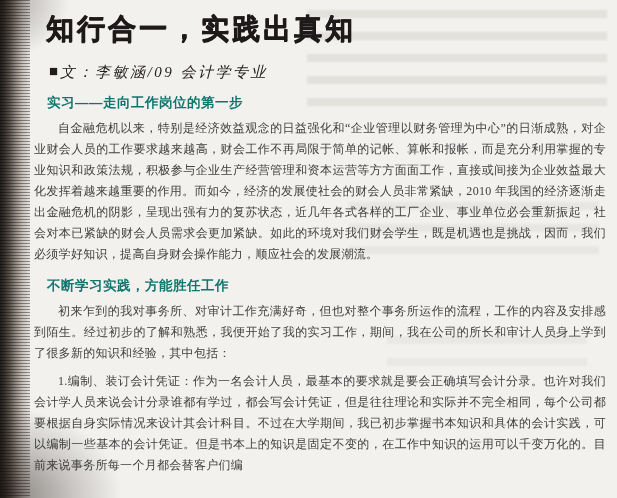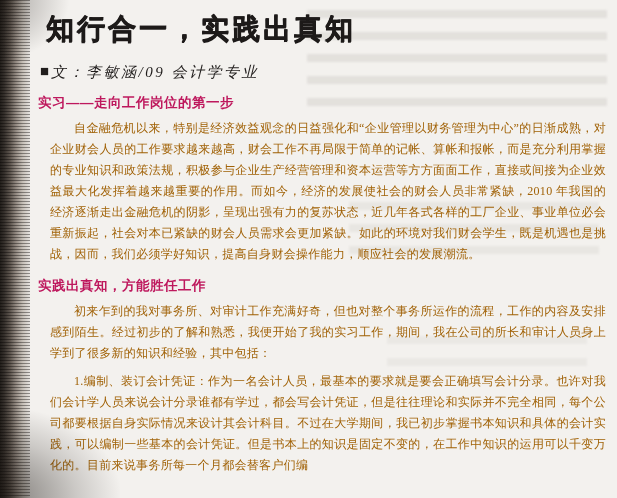--- a/index.html
+++ b/index.html
@@ -58,48 +58,48 @@
   .title {
     margin: 4px 0 0 12px;
     font-family: "DejaVu Serif", "Liberation Serif", serif;
     font-size: 28px; line-height: 34px;
     font-weight: bold;
     letter-spacing: 3px;
     color: #1d1a19;
     text-shadow: 0.6px 0 0 #1d1a19, 0 0.5px 0 #1d1a19;
   }
   .byline {
-    margin: 16px 0 0 6px;
+    margin: 16px 0 0 15px;
     font-size: 15px; line-height: 20px;
     letter-spacing: 2.5px;
     color: #201d1c;
     font-style: italic;
   }
   .byline .sq {
     display: inline-block;
     font-style: normal;
     letter-spacing: 0;
     margin-right: 2px;
     transform: translateY(-1px);
   }
   .sec-heading {
-    margin: 11px 0 6px 4px;
+    margin: 11px 0 6px 13px;
     font-family: "Liberation Sans", "DejaVu Sans", sans-serif;
     font-size: 13.5px; line-height: 19px;
     font-weight: bold;
     letter-spacing: 0.5px;
-    color: #be185d;
+    color: #0f766e;
   }
   .para {
-    margin: 0 0 7px 16px;
+    margin: 0 0 7px 0;
     font-size: 12px; line-height: 21px;
     text-align: justify;
     text-indent: 2em;
     letter-spacing: 0.3px;
-    color: #a16207;
+    color: #404040;
   }
 </style>
 </head>
 <body>
 
 <div class="binding"></div>
 <div class="binding-vignette-top"></div>
 <div class="binding-vignette-bottom"></div>
 
 <div class="bleed bleed-a"></div>
@@ -112,19 +112,19 @@
 
   <div class="byline">
     <span class="sq">■</span><span>文：李敏涵/09 会计学专业</span>
   </div>
 
   <h2 class="sec-heading">实习——走向工作岗位的第一步</h2>
 
   <p class="para">自金融危机以来，特别是经济效益观念的日益强化和“企业管理以财务管理为中心”的日渐成熟，对企业财会人员的工作要求越来越高，财会工作不再局限于简单的记帐、算帐和报帐，而是充分利用掌握的专业知识和政策法规，积极参与企业生产经营管理和资本运营等方方面面工作，直接或间接为企业效益最大化发挥着越来越重要的作用。而如今，经济的发展使社会的财会人员非常紧缺，2010 年我国的经济逐渐走出金融危机的阴影，呈现出强有力的复苏状态，近几年各式各样的工厂企业、事业单位必会重新振起，社会对本已紧缺的财会人员需求会更加紧缺。如此的环境对我们财会学生，既是机遇也是挑战，因而，我们必须学好知识，提高自身财会操作能力，顺应社会的发展潮流。</p>
 
 
-  <h2 class="sec-heading">实践出真知，方能胜任工作</h2>
+  <h2 class="sec-heading">不断学习实践，方能胜任工作</h2>
 
   <p class="para">初来乍到的我对事务所、对审计工作充满好奇，但也对整个事务所运作的流程，工作的内容及安排感到陌生。经过初步的了解和熟悉，我便开始了我的实习工作，期间，我在公司的所长和审计人员身上学到了很多新的知识和经验，其中包括：</p>
 
   <p class="para">1.编制、装订会计凭证：作为一名会计人员，最基本的要求就是要会正确填写会计分录。也许对我们会计学人员来说会计分录谁都有学过，都会写会计凭证，但是往往理论和实际并不完全相同，每个公司都要根据自身实际情况来设计其会计科目。不过在大学期间，我已初步掌握书本知识和具体的会计实践，可以编制一些基本的会计凭证。但是书本上的知识是固定不变的，在工作中知识的运用可以千变万化的。目前来说事务所每一个月都会替客户们编</p>
 
 </div>
 
 </body></html>

